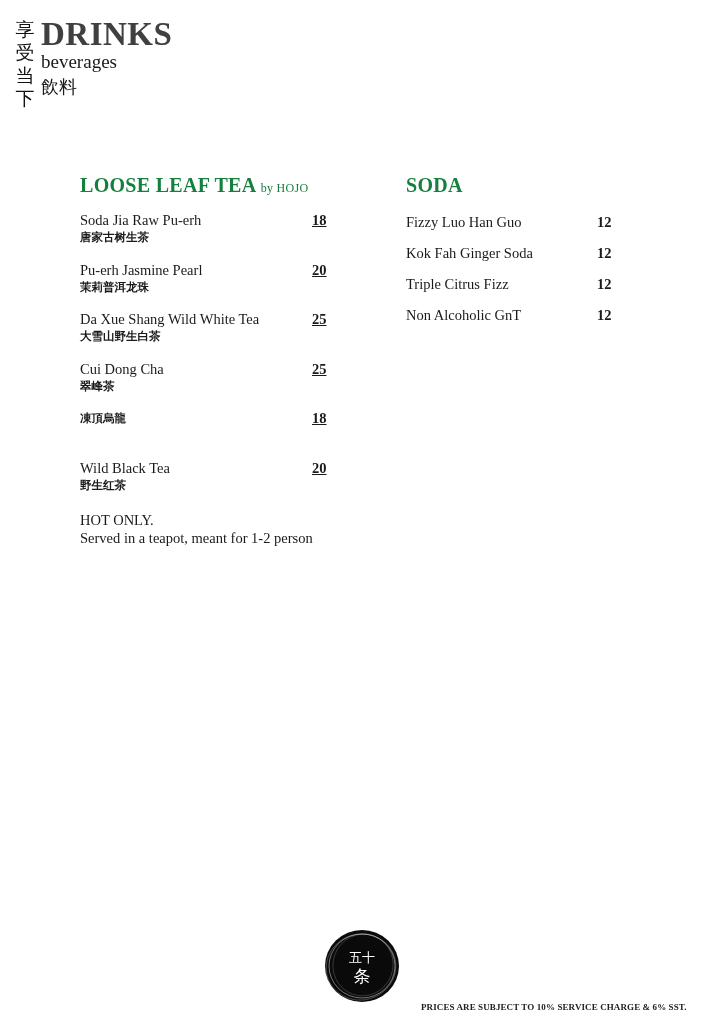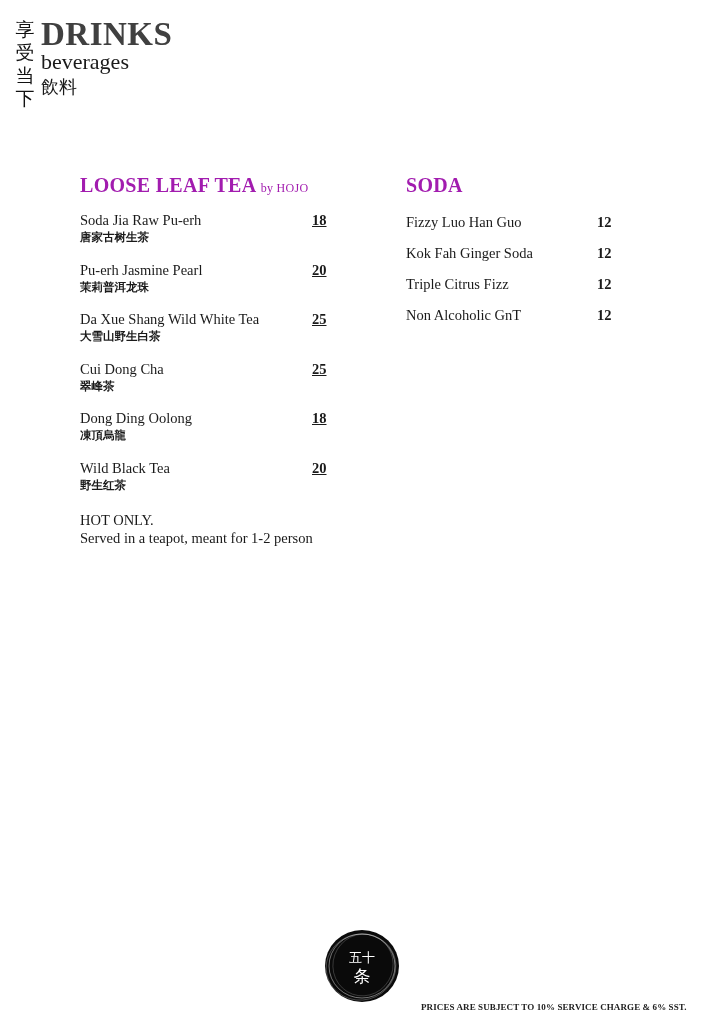--- a/index.html
+++ b/index.html
@@ -8,25 +8,25 @@
       font-family: "Liberation Serif", "DejaVu Serif", serif; color: #1a1a1a;
     }
     .vert-cn {
       position: absolute; left: 14px; top: 18px; width: 22px;
       font-family: "DejaVu Sans", sans-serif; font-size: 19px; line-height: 23px;
       text-align: center; color: #111;
     }
     .vert-cn span { display: block; }
     .title { position: absolute; left: 41px; top: 16px; }
     .title .main { font-size: 33px; font-weight: bold; line-height: 36px; letter-spacing: 0.5px; color: #404040; }
-    .title .sub { font-size: 22px; line-height: 24px; margin-top: -2px; }
+    .title .sub { font-size: 19px; line-height: 24px; margin-top: -2px; }
     .title .cn { font-family: Liberation Mono, monospace; font-size: 18px; line-height: 24px; margin-top: 2px; }
 
     .section { position: absolute; }
-    .section-heading { font-size: 20px; font-weight: bold; letter-spacing: 0.3px; color: #a21caf; white-space: nowrap; }
+    .section-heading { font-size: 20px; font-weight: bold; letter-spacing: 0.3px; color: #15803d; white-space: nowrap; }
     .section-heading .by { font-size: 12px; font-weight: normal; letter-spacing: 0.3px; }
 
     .tea { left: 80px; top: 174px; width: 260px; }
     .tea .items { margin-top: 15px; }
     .tea .item { position: relative; height: 49.5px; }
     .item .name { font-size: 14.5px; line-height: 17px; }
     .item .cn { font-family: "DejaVu Sans", sans-serif; font-size: 11.5px; line-height: 16px; font-weight: bold; }
     .item .price { position: absolute; top: 0; font-size: 14.5px; font-weight: bold; line-height: 17px; }
     .tea .item .price { left: 232px; text-decoration: underline; }
 
@@ -80,21 +80,20 @@
       <div class="name">Da Xue Shang Wild White Tea</div>
       <div class="cn">大雪山野生白茶</div>
       <div class="price">25</div>
     </div>
     <div class="item">
       <div class="name">Cui Dong Cha</div>
       <div class="cn">翠峰茶</div>
       <div class="price">25</div>
     </div>
     <div class="item">
-      <div class="name">Dong Ding Oolong</div>
       <div class="cn">凍頂烏龍</div>
       <div class="price">18</div>
     </div>
     <div class="item">
       <div class="name">Wild Black Tea</div>
       <div class="cn">野生红茶</div>
       <div class="price">20</div>
     </div>
   </div>
   <div class="note">

